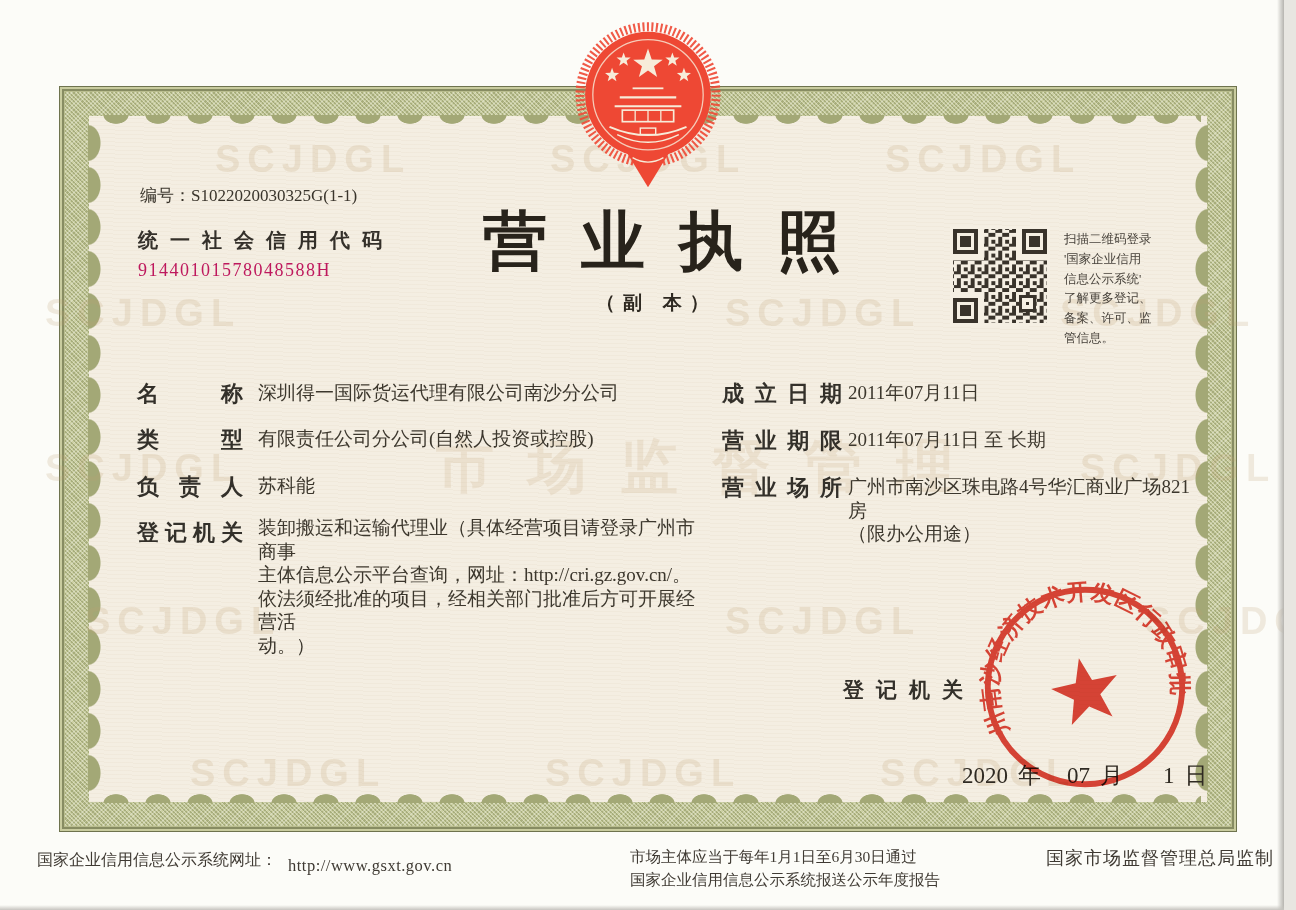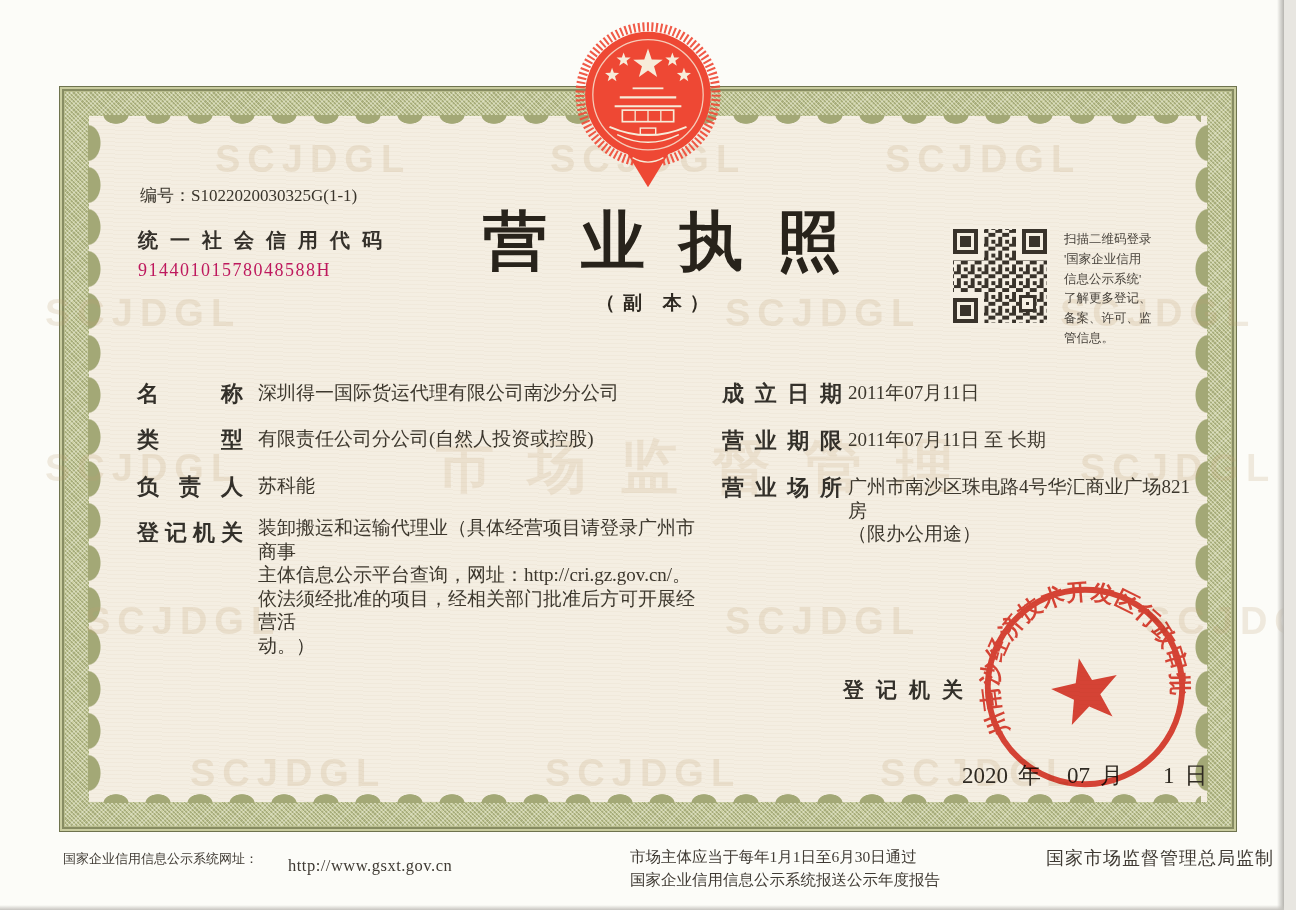--- a/index.html
+++ b/index.html
@@ -84,21 +84,21 @@
   .date-row .gap-m{margin-left:26px;}
   .date-row .gap-l{margin-left:40px;}
 
   .seal{position:absolute;left:977px;top:579px;width:216px;height:216px;z-index:5;
       transform:rotate(-12deg);mix-blend-mode:multiply;opacity:.93;}
 
   .emblem{position:absolute;left:571px;top:20px;width:154px;height:170px;z-index:4;}
 
   
   .foot{position:absolute;z-index:3;color:#3f3a33;}
-  .foot-left-label{left:63px;top:850px;font-size:13px;}
+  .foot-left-label{left:37px;top:850px;font-size:16px;}
   .foot-left-url{left:288px;top:856px;font-size:16.5px;letter-spacing:.5px;}
   .foot-mid{left:630px;top:845px;font-size:15.5px;line-height:23px;white-space:pre-line;}
   .foot-right{left:1046px;top:846px;font-size:18px;letter-spacing:1px;}
 </style>
 </head>
 <body>
 
 <div class="page">
 
   <div class="frame">

